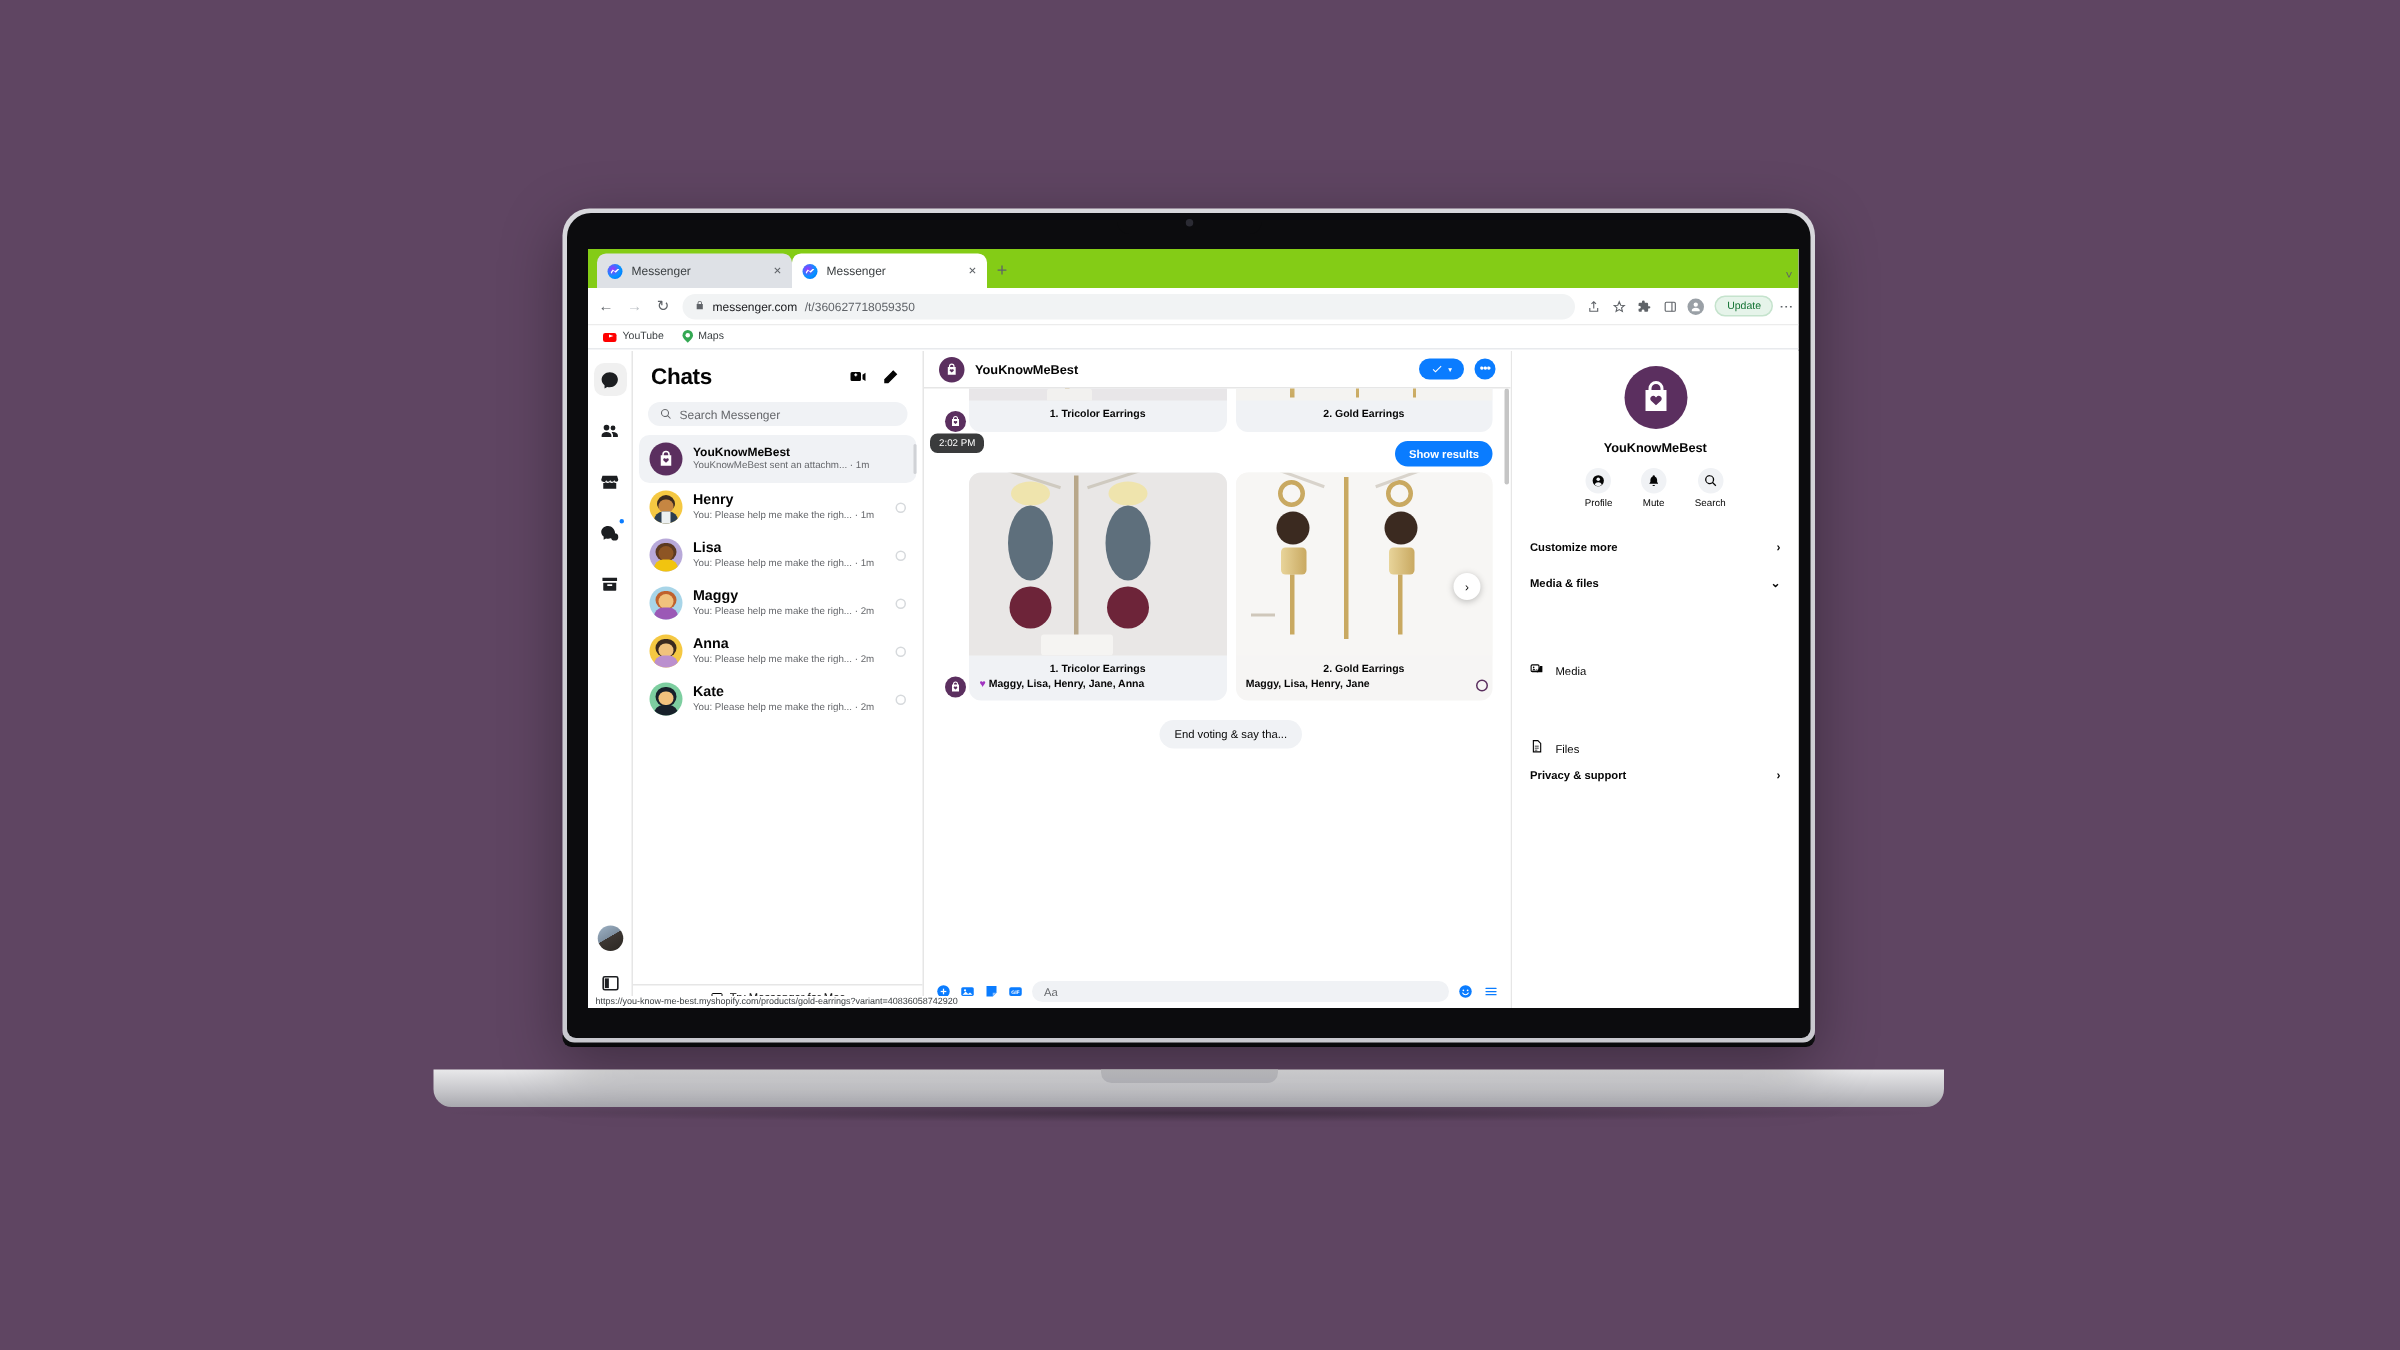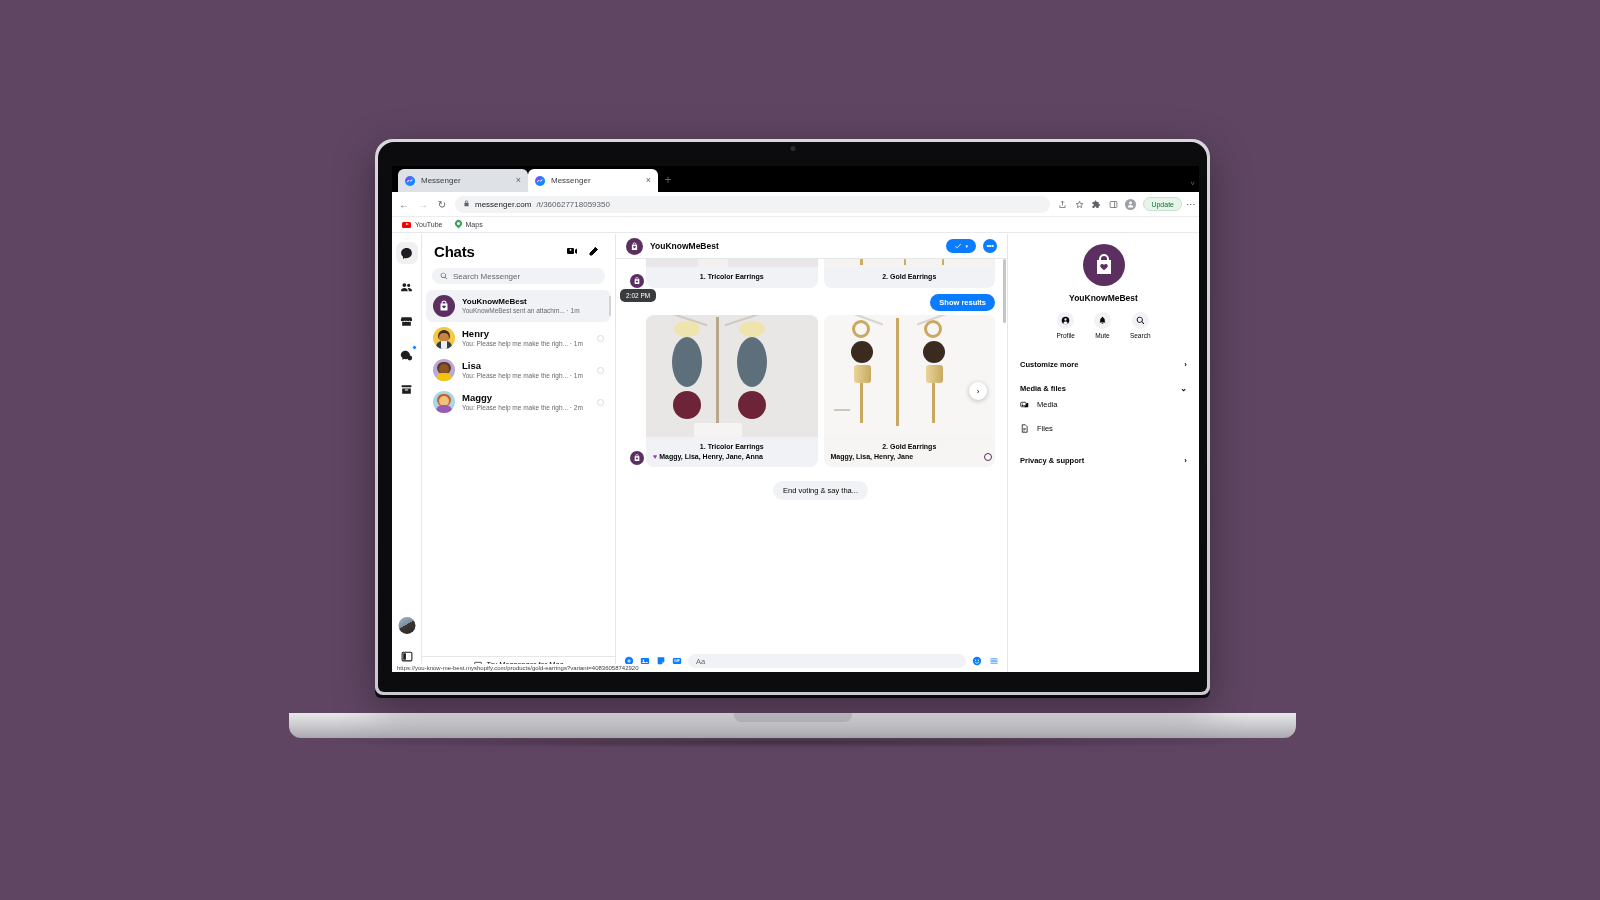--- a/index.html
+++ b/index.html
@@ -70,21 +70,21 @@
   .lid-foot {
     position:absolute; left:375px; top:690px; width:835px; height:8px;
     background: linear-gradient(180deg,#18181c,#0a0a0c);
     border-radius: 0 0 6px 6px;
   }
 
   
   .browser { position:absolute; inset:0; background:#fff; }
 
   .tabstrip {
-    height: 26px; background: #000000;
+    height: 26px; background: #84cc16;
     display: flex; align-items: flex-end; padding-left: 6px; gap: 0;
     position: relative;
   }
   .tab {
     height: 23px; width: 130px;
     display: flex; align-items: center; gap: 6px;
     padding: 0 7px; font-size: 8px; color: #3c4043;
     border-radius: 6px 6px 0 0; position: relative;
   }
   .tab.inactive { background: #dee1e6; }
@@ -299,21 +299,21 @@
   .info-name { margin-top:7px; font-size:8.5px; font-weight:bold; color:#050505;}
   .info-actions { display:flex; gap:19px; margin-top:9px; }
   .ia { display:flex; flex-direction:column; align-items:center; gap:3px;}
   .ia-circle { width:17px;height:17px;border-radius:50%;background:#f0f2f5;display:flex;align-items:center;justify-content:center;}
   .ia-circle svg{width:9px;height:9px;fill:#050505;}
   .ia-label { font-size:6.5px; color:#050505;}
   .info-list { width:100%; margin-top:13px; padding: 0 12px; }
   .ilrow { display:flex; align-items:center; height:24px; font-size:7.5px; font-weight:bold; color:#050505;}
   .ilrow .lbl { flex:1; }
   .ilrow .chev { font-size:8px; color:#050505; }
-  .ilsub { display:flex; align-items:flex-start; gap:8px; height:24px; font-size:7.5px; color:#050505;}
+  .ilsub { display:flex; align-items:flex-end; gap:8px; height:24px; font-size:7.5px; color:#050505;margin-top:28px;}
   .ilsub svg{width:9px;height:9px;fill:#050505;}
 
   
   .statusurl {
     position:absolute; left:0; bottom:0;
     background:#fff; color:#3c4043; font-size:6px;
     padding: 1px 5px; border-top-right-radius:3px;
     white-space:nowrap; z-index:30; font-family:"Liberation Sans", sans-serif;
   }
 
@@ -524,21 +524,45 @@
                     <div style="position:absolute;left:3px;top:14px;width:16px;height:9px;border-radius:6px 6px 0 0;background:#9b59b6;"></div>
                   </div>
                   <div class="cl-txt">
                     <div class="cl-name big">Maggy</div>
                     <div class="cl-prev"><span>You: Please help me make the righ...</span> · <span>2m</span></div>
                   </div>
                   <div class="cl-ring"></div>
                 </div>
 
 
-
+                <div class="clrow">
+                  <div class="av" style="background:#f5c842;">
+                    <div style="position:absolute;left:4px;top:3px;width:14px;height:12px;border-radius:7px;background:#3b2a1e;"></div>
+                    <div style="position:absolute;left:6px;top:6px;width:10px;height:9px;border-radius:5px;background:#f1c27d;"></div>
+                    <div style="position:absolute;left:3px;top:14px;width:16px;height:9px;border-radius:6px 6px 0 0;background:#bb8fce;"></div>
+                  </div>
+                  <div class="cl-txt">
+                    <div class="cl-name big">Anna</div>
+                    <div class="cl-prev"><span>You: Please help me make the righ...</span> · <span>2m</span></div>
+                  </div>
+                  <div class="cl-ring"></div>
+                </div>
+
+                <div class="clrow">
+                  <div class="av" style="background:#7dcea0;">
+                    <div style="position:absolute;left:4px;top:3px;width:14px;height:13px;border-radius:7px;background:#17202a;"></div>
+                    <div style="position:absolute;left:6px;top:6px;width:10px;height:9px;border-radius:5px;background:#f1c27d;"></div>
+                    <div style="position:absolute;left:3px;top:15px;width:16px;height:8px;border-radius:6px 6px 0 0;background:#17202a;"></div>
+                  </div>
+                  <div class="cl-txt">
+                    <div class="cl-name big">Kate</div>
+                    <div class="cl-prev"><span>You: Please help me make the righ...</span> · <span>2m</span></div>
+                  </div>
+                  <div class="cl-ring"></div>
+                </div>
 
               </div>
 
               <div class="cl-footer">
                 <svg viewBox="0 0 24 24">
                     <rect x="2" y="4" width="20" height="13" rx="1.5" fill="none" stroke="#050505" stroke-width="2"></rect>
                     <rect x="8" y="19" width="8" height="1.8"></rect>
                   </svg>
                 <span>Try Messenger for Mac</span>
               </div>

